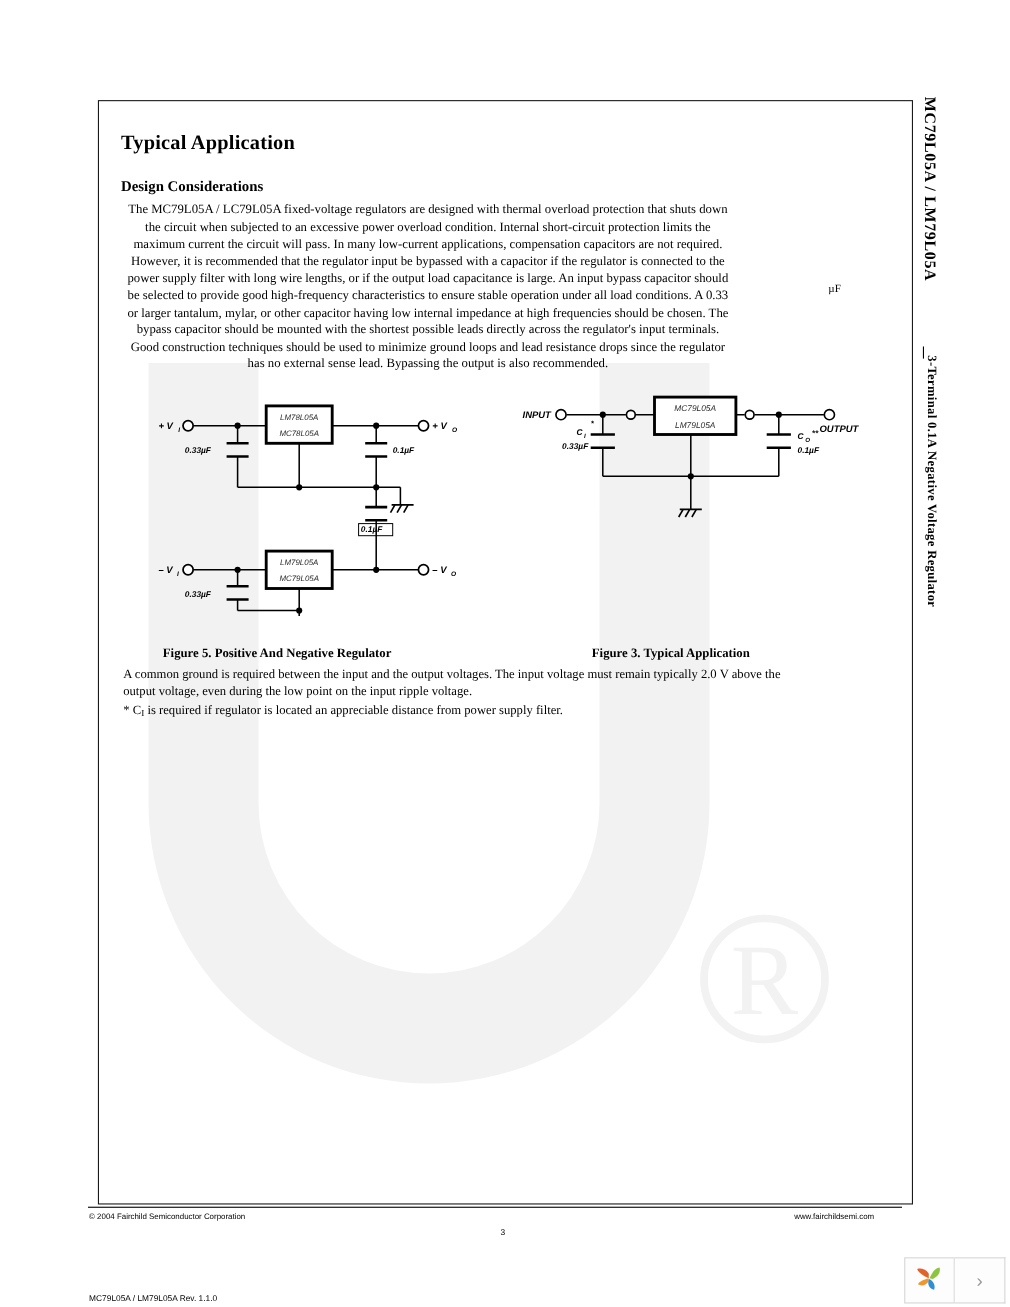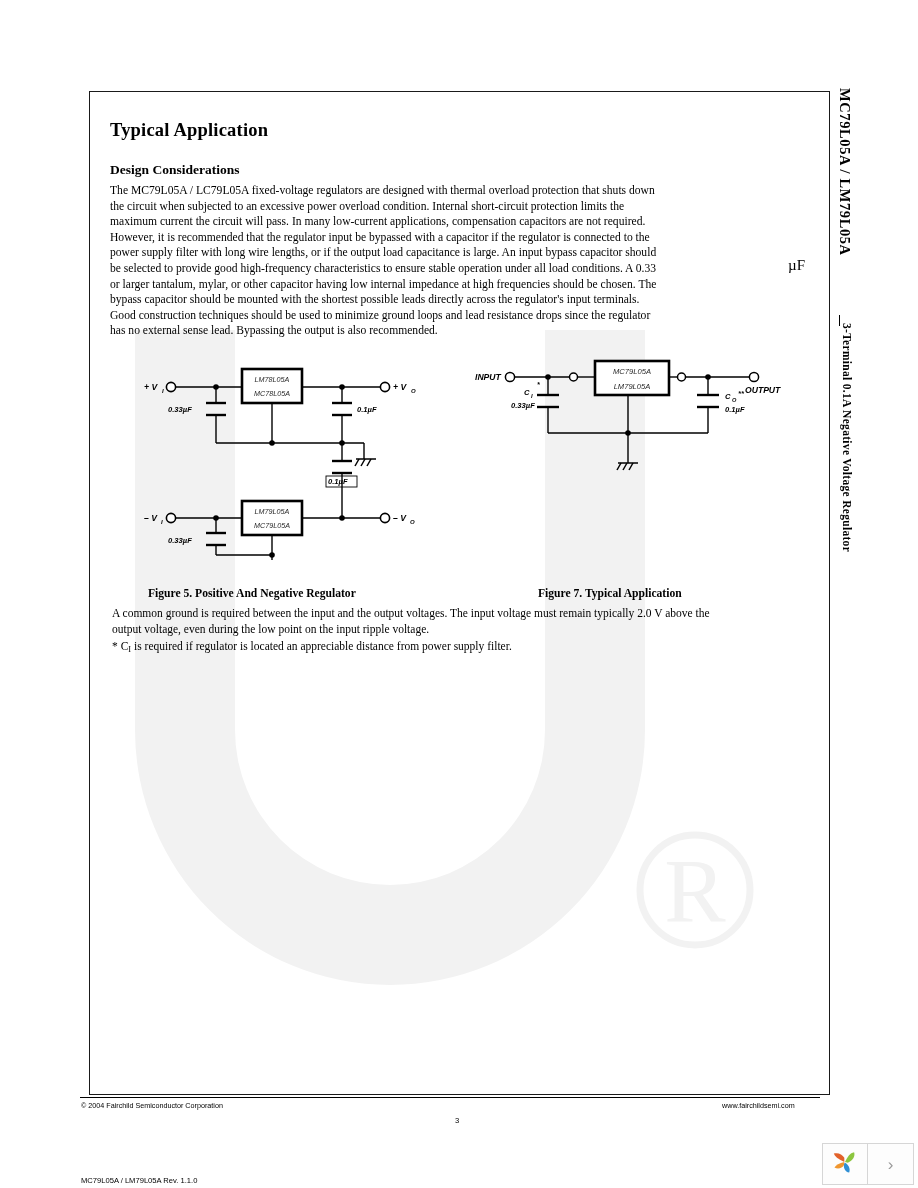--- a/index.html
+++ b/index.html
@@ -83,28 +83,28 @@
   h2.sub-title {
     margin: 21px 0 0 0;
     font-size: 13.5px;
     font-weight: bold;
   }
   p.body-copy {
     margin: 5px 0 0 0;
     font-size: 11.6px;
     line-height: 15.6px;
     width: 558px;
-    text-align: left;
+    text-align: center;
   }
 
   
   #stray-unit {
     position: absolute;
-    left: 788px; top: 257px;
-    font-size: 15px;
+    left: 753px; top: 257px;
+    font-size: 10px;
     z-index: 4;
   }
 
   
   #figures {
     position: absolute;
     left: 110px; top: 355px;
     width: 700px; height: 250px;
     z-index: 2;
   }
@@ -372,21 +372,21 @@
       <text x="267" y="47" font-size="5.6" font-weight="bold">O</text>
       <text x="273" y="41" font-size="7.6" font-weight="bold">**</text>
       <text x="260" y="57" font-size="7.6" font-weight="bold">0.1µF</text>
 
       <text x="72" y="32" font-size="7" font-weight="bold">*</text>
     </svg>
   </div>
 </div>
 
 <div class="fig-caption" id="fig2-caption">Figure 5. Positive And Negative Regulator</div>
-<div class="fig-caption" id="fig3-caption">Figure 7. Typical Application</div>
+<div class="fig-caption" id="fig3-caption">Figure 3. Typical Application</div>
 
 <div id="notes">
   <p>A common ground is required between the input and the output voltages. The input voltage must remain typically 2.0 V above the output voltage, even during the low point on the input ripple voltage.</p>
   <p>
     <span>* C</span><sub>I</sub><span> is required if regulator is located an appreciable distance from power supply filter.</span>
   </p>
 </div>
 
 <div id="footer-rule"></div>
 <div class="footer-text" id="copyright">© 2004 Fairchild Semiconductor Corporation</div>

